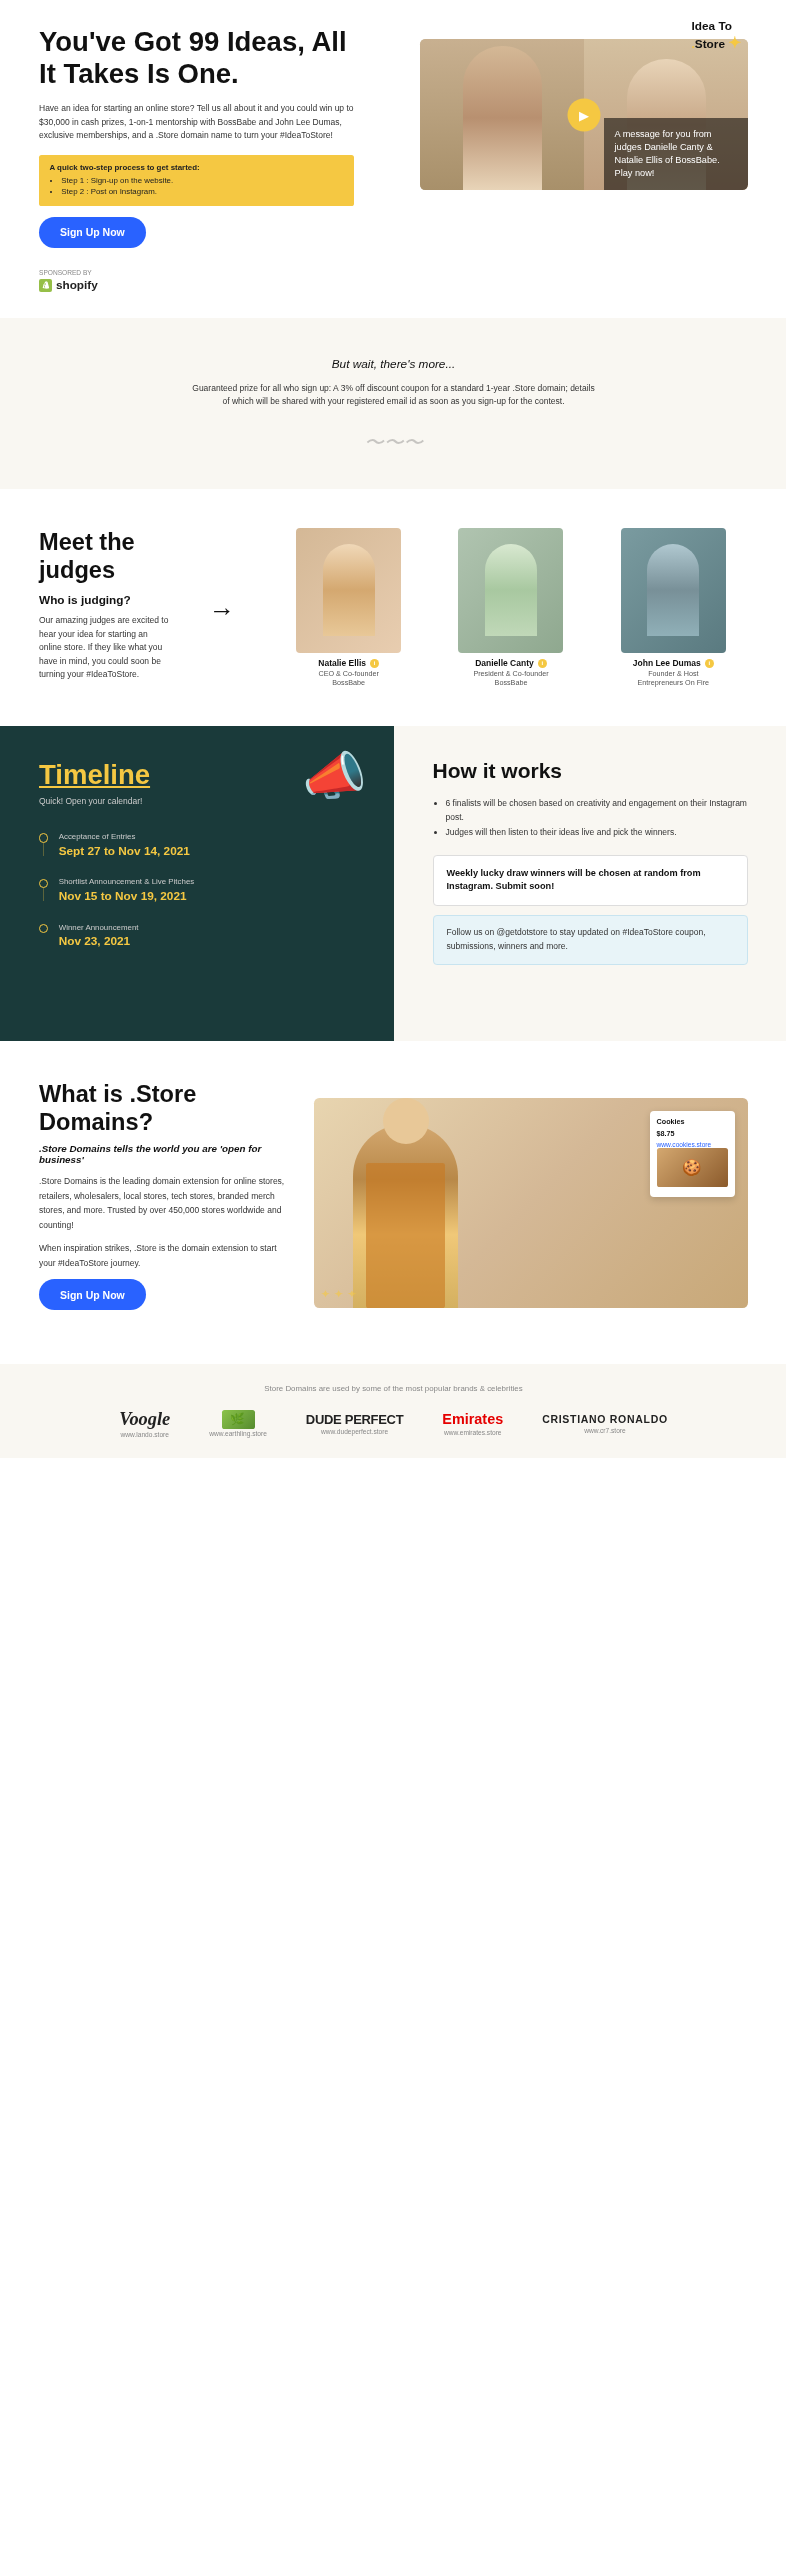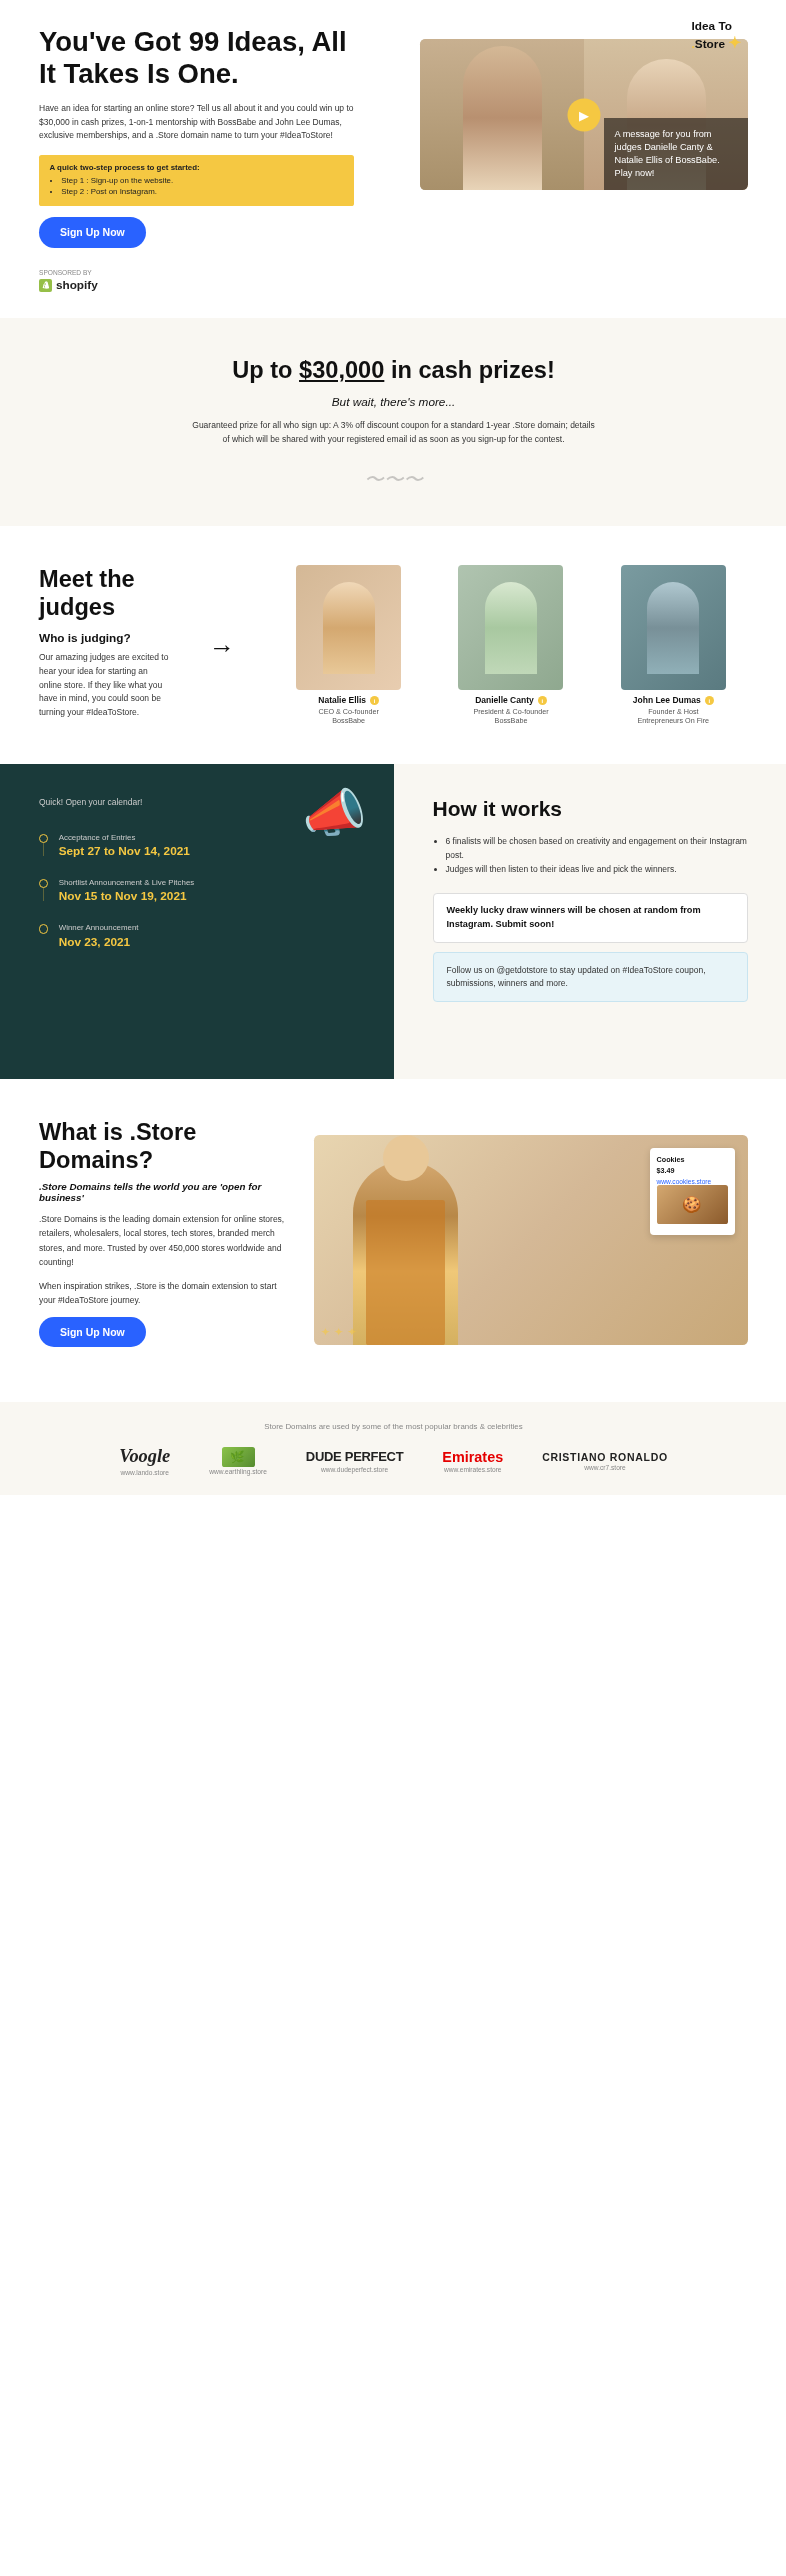--- a/index.html
+++ b/index.html
@@ -361,23 +361,20 @@
       </div>
       <div class="play-btn-circle">▶</div>
       <div class="hero-image-overlay">
         <span>A message for you from judges Danielle Canty &amp; Natalie Ellis of BossBabe. Play now!</span>
       </div>
     </div>
   </div>
 </section>
 
 <section class="prize-section">
-  <div style="margin-bottom:10.5px;">
-    <span class="prize-title">Up to </span><span class="prize-title" style="text-decoration:underline;">$30,000</span><span class="prize-title"> in cash prizes!</span>
-  </div>
   <p class="prize-subtitle">But wait, there's more...</p>
   <p class="prize-description">Guaranteed prize for all who sign up: A 3% off discount coupon for a standard 1-year .Store domain; details of which will be shared with your registered email id as soon as you sign-up for the contest.</p>
 
   <div style="margin-top:19.7px;opacity:0.3;font-size:19.7px;color:#555;font-style:italic;">〜〜〜</div>
 </section>
 
 <section class="judges-section">
   <div class="judges-left">
     <h2 class="judges-title">Meet the judges</h2>
     <h3 class="judges-who">Who is judging?</h3>
@@ -422,20 +419,21 @@
       </div>
       <div class="judge-title">Founder &amp; Host</div>
       <div class="judge-title">Entrepreneurs On Fire</div>
     </div>
   </div>
 </section>
 
 <section class="timeline-section">
   <div class="timeline-left">
     <div class="megaphone-decoration">📣</div>
+    <h2 class="timeline-title">Timeline</h2>
     <p class="timeline-subtitle">Quick! Open your calendar!</p>
 
     <div class="timeline-item">
       <div>
         <div class="timeline-dot"></div>
         <div class="timeline-line"></div>
       </div>
       <div class="timeline-item-content">
         <div class="timeline-item-label">Acceptance of Entries</div>
         <div class="timeline-item-date">Sept 27 to Nov 14, 2021</div>
@@ -488,21 +486,21 @@
 
       <div style="position:absolute;left:26px;bottom:0;width:131px;height:197px;display:flex;align-items:flex-end;justify-content:center;">
         <div style="width:105px;height:184px;background:linear-gradient(180deg,#d4a870 0%,#b88848 30%,#f0c878 60%,#d4b060 100%);border-radius:52px 52px 0 0;position:relative;">
           <div style="position:absolute;top:-26px;left:50%;transform:translateX(-50%);width:46px;height:46px;background:#e8c898;border-radius:50%;"></div>
 
           <div style="position:absolute;top:39px;left:13px;right:13px;bottom:0;background:#c87820;border-radius:2.6px;opacity:0.6;"></div>
         </div>
       </div>
       <div class="store-mockup">
         <div class="store-mockup-title">Cookies</div>
-        <div class="store-mockup-price">$3.49</div>
+        <div class="store-mockup-price">$8.75</div>
         <div class="store-mockup-url">www.cookies.store</div>
 
         <div style="width:100%;height:39px;background:linear-gradient(135deg,#d4a870,#8b5a2b);border-radius:2.6px;margin-bottom:3.9px;display:flex;align-items:center;justify-content:center;font-size:15.7px;">🍪</div>
       </div>
     </div>
 
     <div style="position:absolute;bottom:6.6px;left:6.6px;color:#f5c842;font-size:11.8px;opacity:0.6;">✦ ✦ ✦</div>
   </div>
 </section>
 

